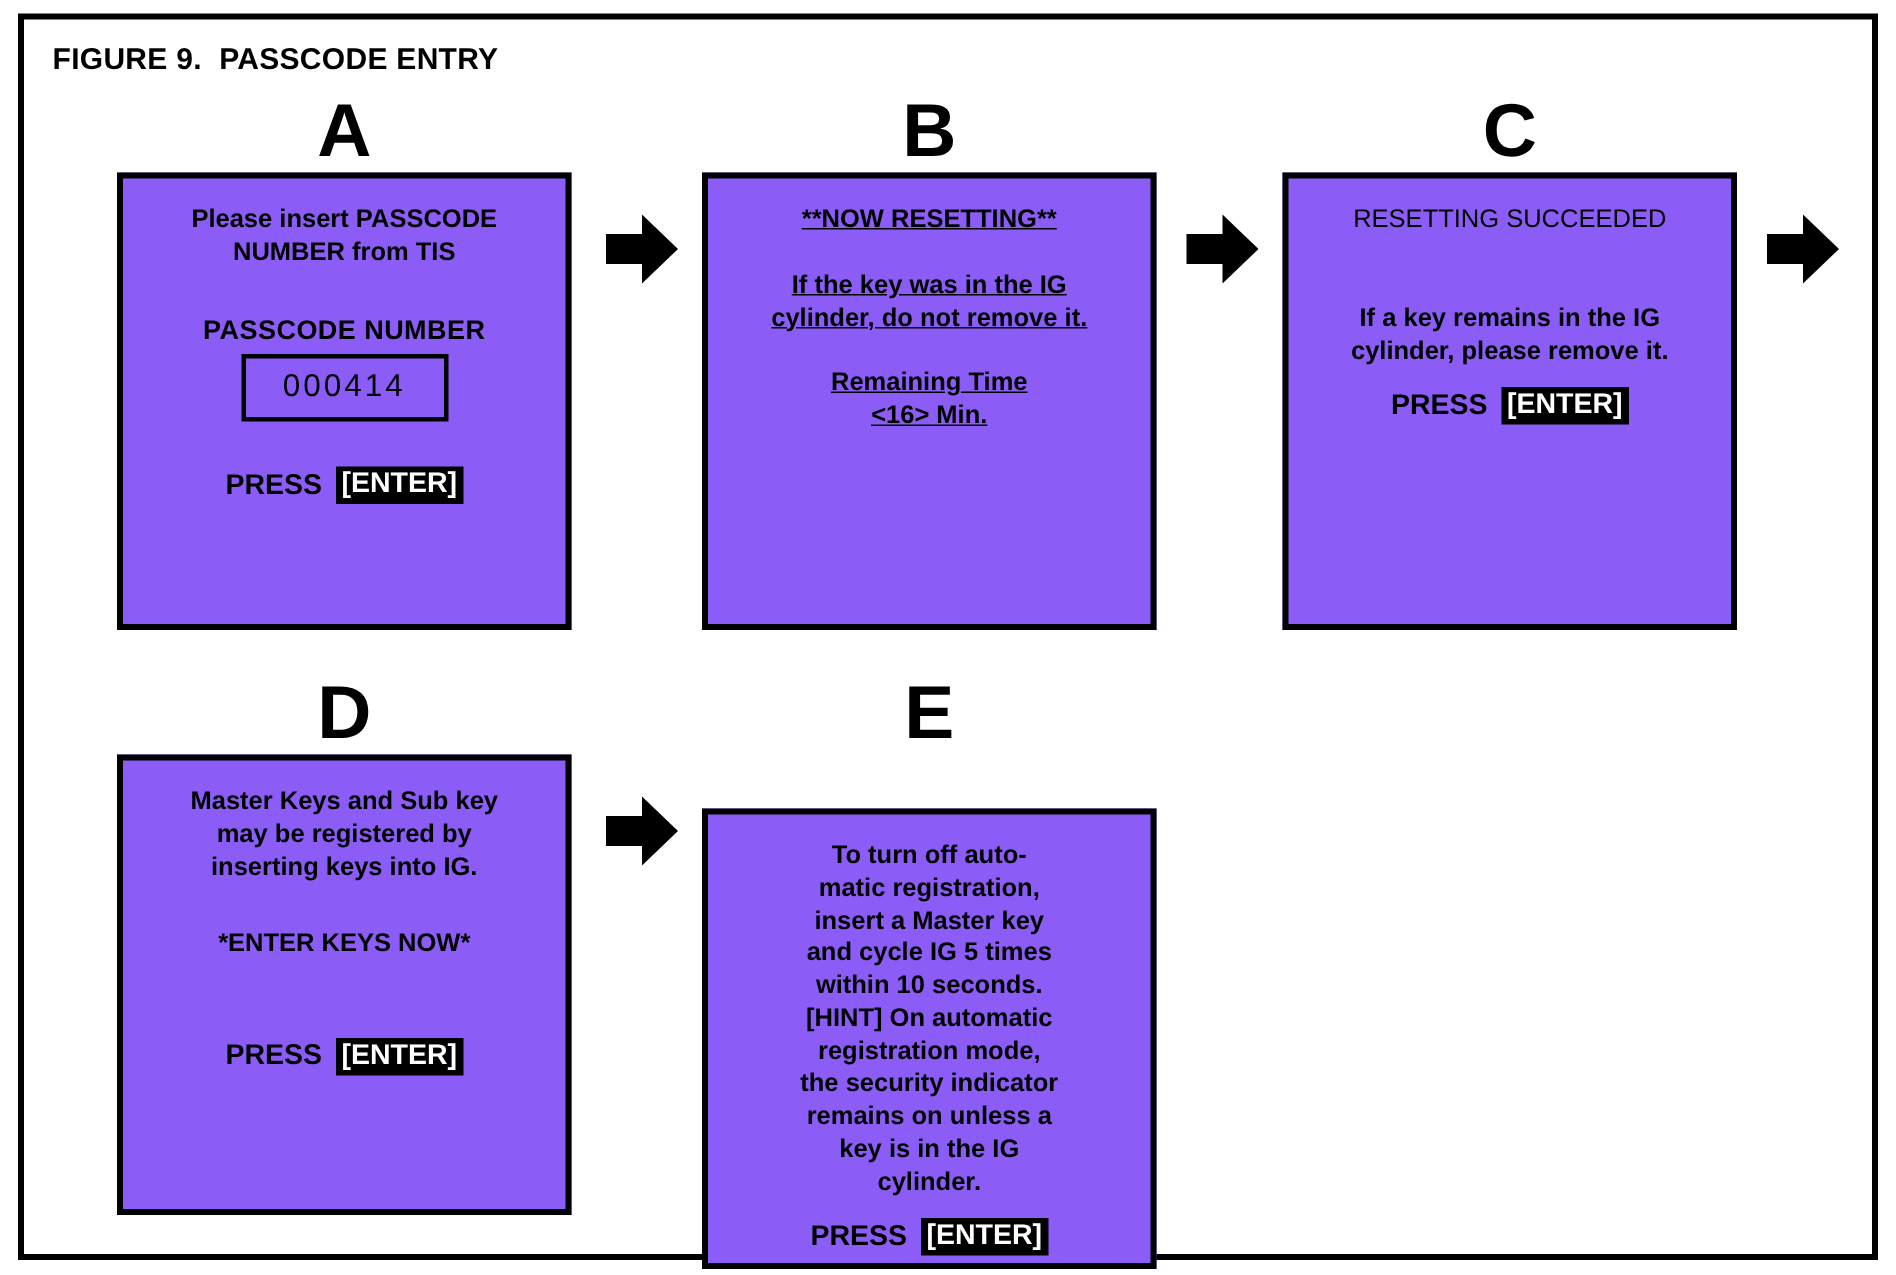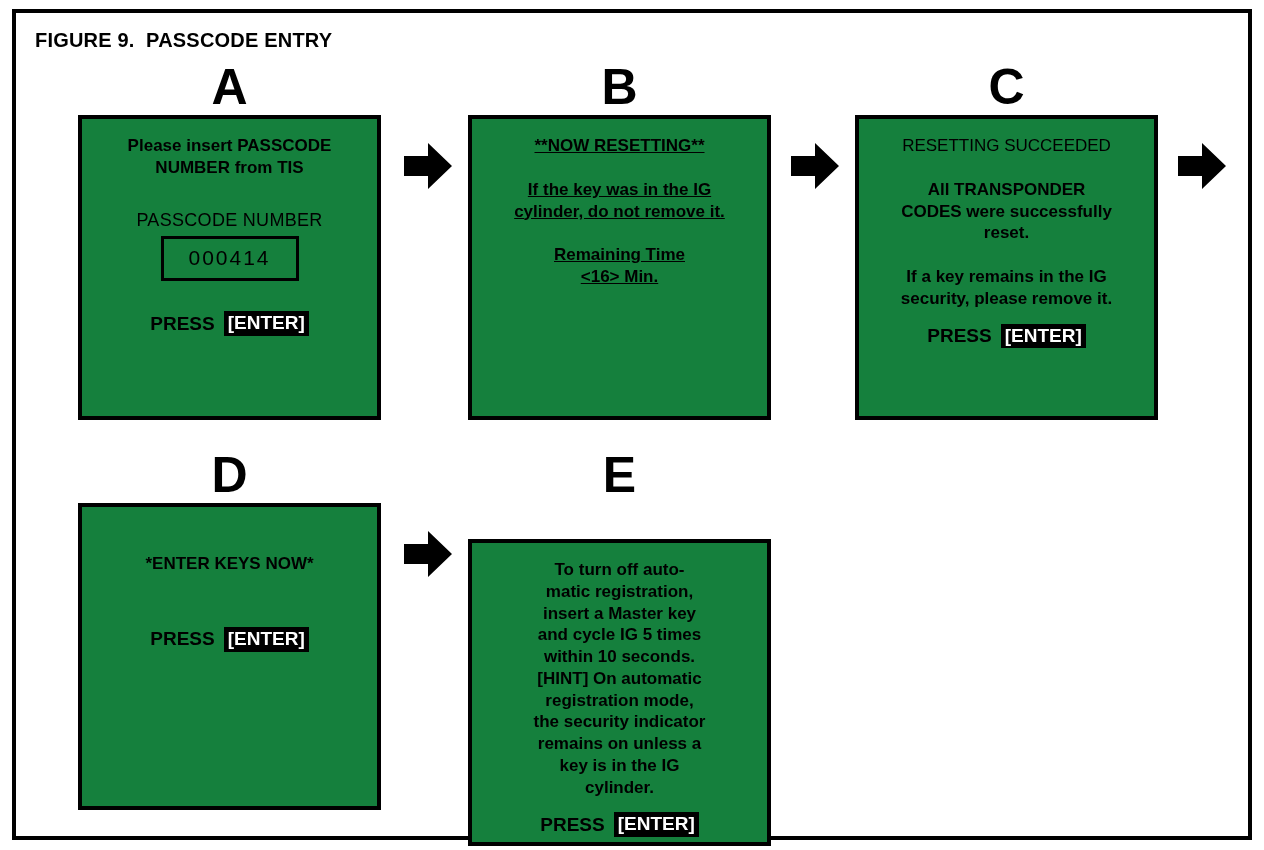--- a/index.html
+++ b/index.html
@@ -54,21 +54,21 @@
     font-weight: bold;
     line-height: 1;
   }
 
   
   .panel {
     position: absolute;
     width: 303px;
     box-sizing: border-box;
     border: 4px solid #000;
-    background: #15803d;
+    background: #8b5cf6;
     text-align: center;
     padding: 16px 10px 10px 10px;
   }
   .panel-body {
     font-size: 17px;
     font-weight: bold;
     line-height: 1.28;
   }
 
   
@@ -76,21 +76,21 @@
     white-space: pre-line;
   }
   .tline.normal { font-weight: normal; }
   .gap-sm { height: 14px; }
   .gap-md { height: 22px; }
   .gap-lg { height: 30px; }
 
   
   .passcode-label {
     font-size: 18px;
-    font-weight: normal;
+    font-weight: bold;
     letter-spacing: 0.3px;
   }
   .passcode-box {
     margin: 4px auto 0 auto;
     width: 138px;
     border: 3px solid #000;
     box-sizing: border-box;
     padding: 6px 0 7px 0;
     font-family: Liberation Sans, sans-serif;
     font-size: 21px;
@@ -181,36 +181,36 @@
       <div class="gap-md"></div>
       <div class="tline">Remaining Time
 &lt;16&gt; Min.</div>
     </div>
   </div>
 
   <div class="panel" id="panel-c">
     <div class="panel-body">
       <div class="tline normal">RESETTING SUCCEEDED</div>
       <div class="gap-md"></div>
-      <div class="tline">All TRANSPONDER
-CODES were successfully
-reset.</div>
       <div class="gap-md"></div>
       <div class="tline">If a key remains in the IG
-security, please remove it.</div>
+cylinder, please remove it.</div>
       <div class="gap-sm"></div>
       <div class="press-row">
         <span>PRESS</span>
         <span class="enter-badge">[ENTER]</span>
       </div>
     </div>
   </div>
 
   <div class="panel" id="panel-d">
     <div class="panel-body">
+      <div class="tline">Master Keys and Sub key
+may be registered by
+inserting keys into IG.</div>
       <div class="gap-lg"></div>
       <div class="tline">*ENTER KEYS NOW*</div>
       <div class="gap-lg"></div>
       <div class="gap-md"></div>
       <div class="press-row">
         <span>PRESS</span>
         <span class="enter-badge">[ENTER]</span>
       </div>
     </div>
   </div>

